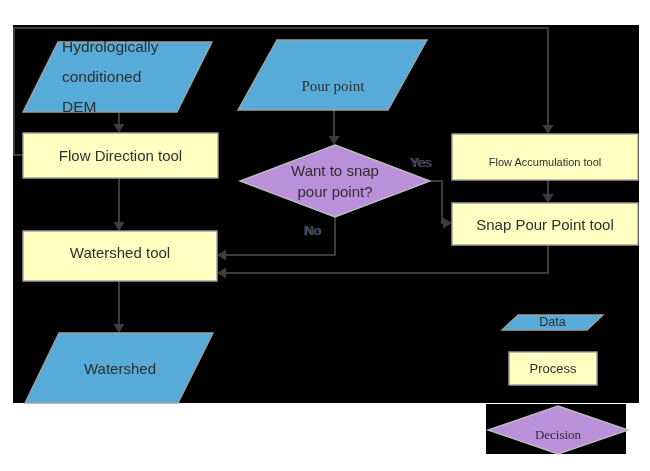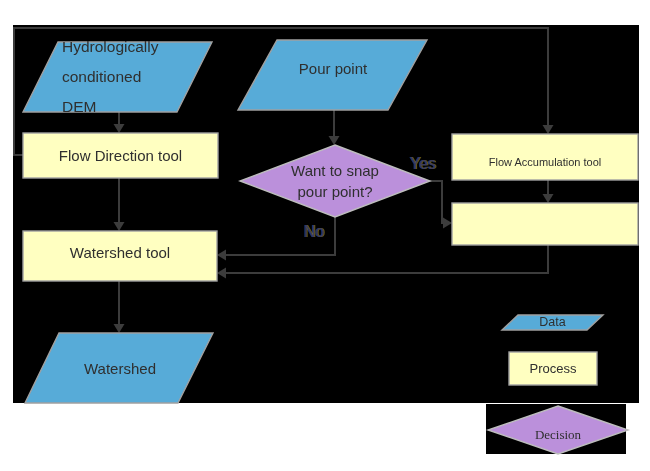--- a/index.html
+++ b/index.html
@@ -10,21 +10,21 @@
   .bg-main{position:absolute;left:13px;top:25px;width:626px;height:378px;background:#000000;}
   .bg-patch{position:absolute;left:486px;top:404px;width:140px;height:50px;background:#000000;}
   svg.overlay{position:absolute;left:0;top:0;width:650px;height:471px;}
   .label{
     position:absolute;display:flex;align-items:center;justify-content:center;
     text-align:center;color:#2f2f2f;font-size:15px;line-height:21px;
     white-space:pre-line;pointer-events:none;
   }
   .label.left{justify-content:flex-start;text-align:left;line-height:30px;font-size:15.5px;}
   .edge-label{
-    position:absolute;font-size:16px;color:#3d3d5c;
+    position:absolute;font-size:13px;color:#3d3d5c;
     text-shadow:1px 0 0 rgba(190,160,30,0.55),-1px 0 0 rgba(40,90,210,0.55);
     pointer-events:none;
   }
   .legend-label{font-size:12.5px;}
 </style>
 </head>
 <body>
 
 <div class="canvas">
 
@@ -75,26 +75,27 @@
     <g fill="#BB90DB" stroke="#BDBDBD" stroke-width="1.4">
       <polygon points="335,145 430,181 335,217 240,181"></polygon>
       <polygon points="558,406 628,430 558,454 488,430"></polygon>
     </g>
   </svg>
 
   <div class="label left" style="left:62px;top:44px;width:132px;height:66px;">Hydrologically
 conditioned
 DEM</div>
 
-  <div class="label" style="left:277px;top:36px;width:112px;height:64px;">Pour point</div>
+  <div class="label" style="left:277px;top:54px;width:112px;height:64px;font-family:Liberation Serif, serif;">Pour point</div>
 
   <div class="label" style="left:23px;top:133px;width:195px;height:45px;">Flow Direction tool</div>
 
   <div class="label" style="left:452px;top:134px;width:186px;height:56px;font-size:11px;">Flow Accumulation tool</div>
 
+  <div class="label" style="left:452px;top:203px;width:186px;height:42px;">Snap Pour Point tool</div>
 
   <div class="label" style="left:272px;top:150px;width:126px;height:62px;">Want to snap
 pour point?</div>
 
   <div class="label" style="left:23px;top:231px;width:194px;height:42px;">Watershed tool</div>
 
   <div class="label" style="left:55px;top:333px;width:130px;height:70px;">Watershed</div>
 
   <span class="edge-label" style="left:410px;top:155px;">Yes</span>
   <span class="edge-label" style="left:304px;top:223px;">No</span>

